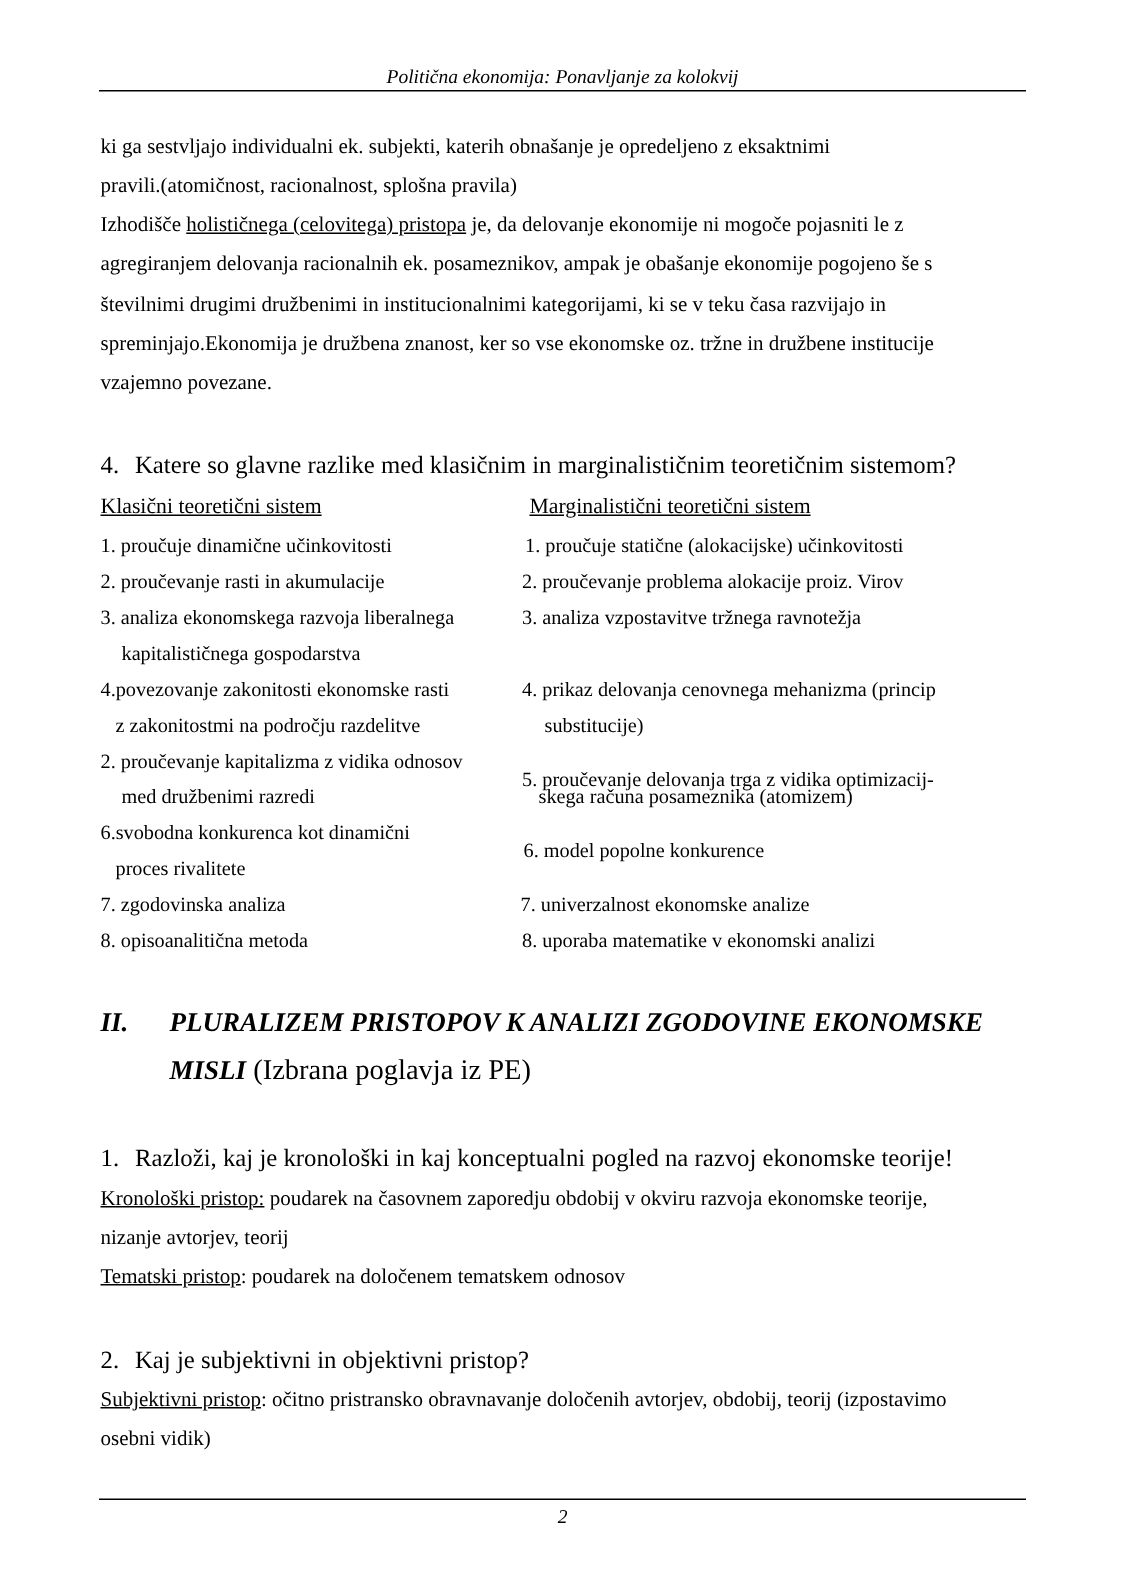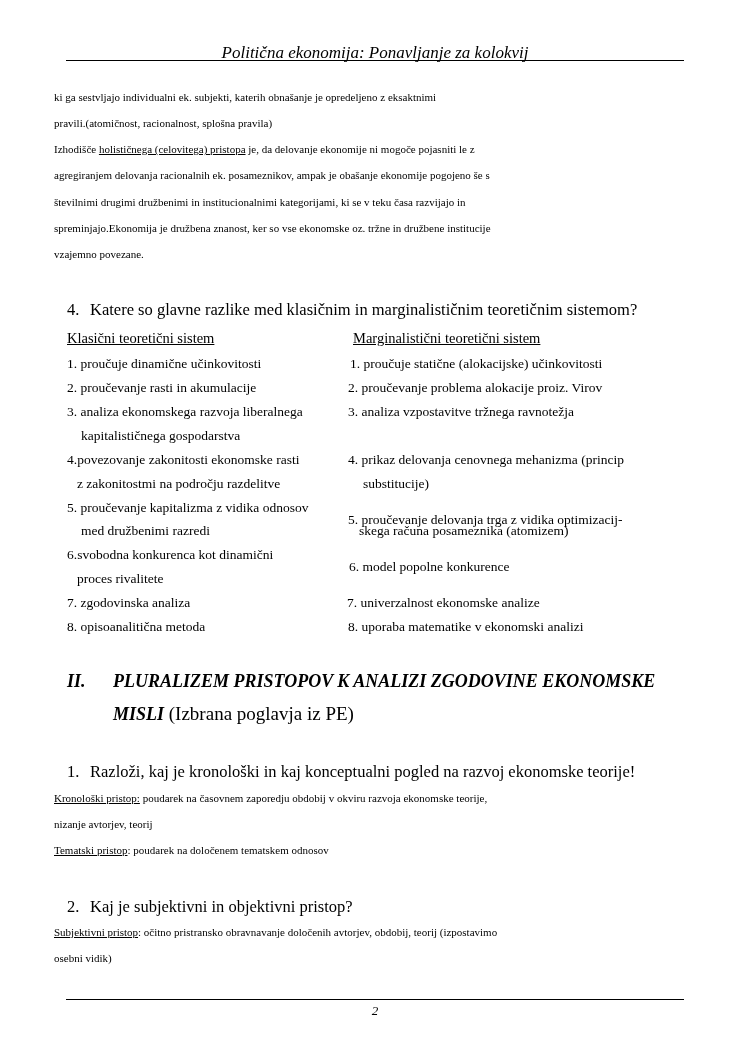--- a/index.html
+++ b/index.html
@@ -1,20 +1,20 @@
 <!DOCTYPE html>
 <html><head>
 <meta charset="utf-8">
 <style>
   html, body { margin:0; padding:0; background:#ffffff; }
   body { width:750px; height:1061px; position:relative; overflow:hidden; color:#000; font-family:"Liberation Serif", serif; }
   .abs { position:absolute; white-space:nowrap; }
-  .header-text { left:0; width:750px; top:43px; text-align:center; font-style:italic; font-size:17px; }
+  .header-text { left:0; width:750px; top:43px; text-align:center; font-style:italic; font-size:13px; }
   .rule { position:absolute; left:66px; width:618px; height:0; border-top:1px solid #000; }
-  .body-line { left:54px; font-size:11px; }
+  .body-line { left:67px; font-size:14px; }
   .q { left:67px; font-size:16.5px; }
   .q .num { display:inline-block; width:23px; }
   .u { text-decoration:underline; }
   .col-l { left:67px; font-size:13.5px; }
   .col-r { font-size:13.5px; }
   .hdr { font-size:14.5px; text-decoration:underline; }
   .sec { font-size:18px; font-style:italic; font-weight:bold; }
   .sec-sub { font-size:19px; font-style:normal; font-weight:normal; }
   .footer-text { left:0; width:750px; top:1003px; text-align:center; font-size:13px; font-style:italic; }
 </style>
@@ -35,21 +35,21 @@
 <div class="abs q" style="top:300px;"><span class="num">4.</span><span>Katere so glavne razlike med klasičnim in marginalističnim teoretičnim sistemom?</span></div>
 <div class="abs hdr" style="left:67px; top:330px;">Klasični teoretični sistem</div>
 <div class="abs hdr" style="left:353px; top:330px;">Marginalistični teoretični sistem</div>
 
 <div class="abs col-l" style="top:356px;">1. proučuje dinamične učinkovitosti</div>
 <div class="abs col-l" style="top:380px;">2. proučevanje rasti in akumulacije</div>
 <div class="abs col-l" style="top:404px;">3. analiza ekonomskega razvoja liberalnega</div>
 <div class="abs col-l" style="top:428px; left:81px;">   kapitalističnega gospodarstva</div>
 <div class="abs col-l" style="top:452px;">4.povezovanje zakonitosti ekonomske rasti</div>
 <div class="abs col-l" style="top:476px; left:77px;">  z zakonitostmi na področju razdelitve</div>
-<div class="abs col-l" style="top:500px;">5. proučevanje kapitalizma z vidika odnosov</div>
+<div class="abs col-l" style="top:500px;">2. proučevanje kapitalizma z vidika odnosov</div>
 <div class="abs col-l" style="top:523px; left:81px;">   med družbenimi razredi</div>
 <div class="abs col-l" style="top:547px;">6.svobodna konkurenca kot dinamični</div>
 <div class="abs col-l" style="top:571px; left:77px;">  proces rivalitete</div>
 <div class="abs col-l" style="top:595px;">7. zgodovinska analiza</div>
 <div class="abs col-l" style="top:619px;">8. opisoanalitična metoda</div>
 
 <div class="abs col-r" style="top:356px; left:350px;">1. proučuje statične (alokacijske) učinkovitosti</div>
 <div class="abs col-r" style="top:380px; left:348px;">2. proučevanje problema alokacije proiz. Virov</div>
 <div class="abs col-r" style="top:404px; left:348px;">3. analiza vzpostavitve tržnega ravnotežja</div>
 <div class="abs col-r" style="top:452px; left:348px;">4. prikaz delovanja cenovnega mehanizma (princip</div>

